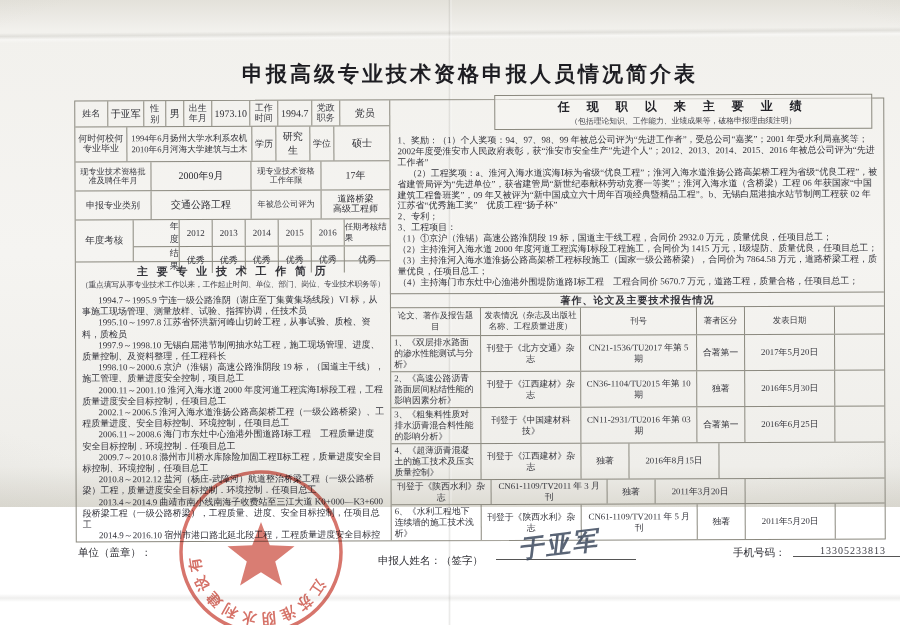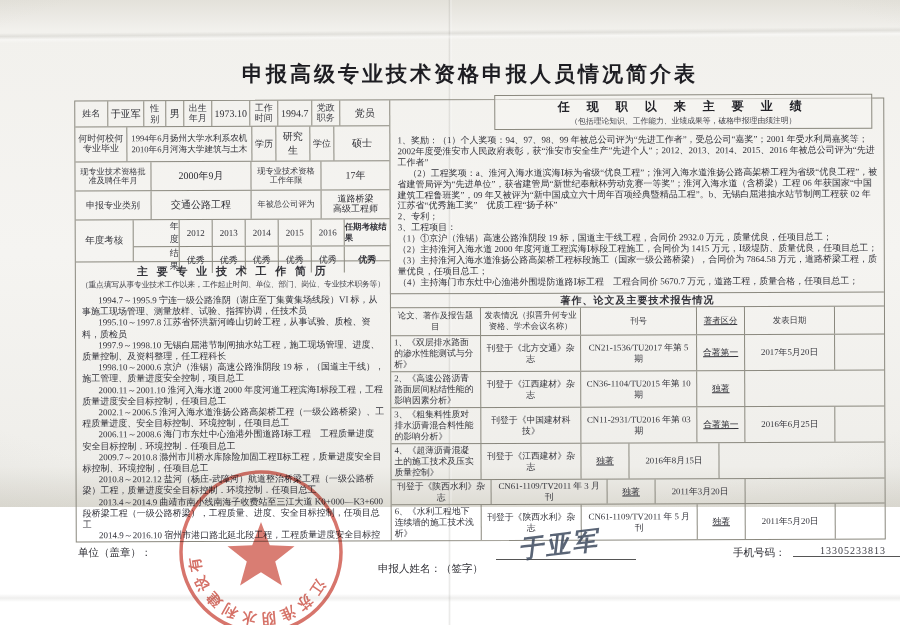--- a/index.html
+++ b/index.html
@@ -27,21 +27,21 @@
   .r3{height:29px;}
   .r4{height:29px;}
   .r5{height:42px;}
   .stack{flex-direction:column;line-height:1.1;}
   .edu{font-size:8.6px;line-height:1.3;text-align:left;}
   .sub{display:flex;flex-direction:column;flex:1;}
   .sub .srow{display:flex;flex:1;}
   .sub .srow:first-child{border-bottom:1px solid #8a887e;}
   .scell{flex:0 0 33px;border-right:1px solid #8a887e;display:flex;align-items:center;justify-content:center;font-size:9px;box-sizing:border-box;}
   .scell.first{flex:0 0 32px;padding-left:36px;}
-  .scell.last{flex:1;border-right:none;font-size:8.4px;font-weight:bold;}
+  .scell.last{flex:1;border-right:none;font-size:8.4px;}
   .resume-head{height:30px;border-bottom:none;display:flex;flex-direction:column;align-items:center;justify-content:center;}
   .resume-title{font-size:11px;font-weight:bold;letter-spacing:3px;}
   .resume-note{font-size:7.8px;color:#44444b;letter-spacing:-.2px;}
   .resume-body{flex:1;padding:3px 6px 2px 6px;font-size:9px;line-height:11.2px;text-align:left;overflow:hidden;color:#303038;}
   .resume-body p{margin:0;text-indent:1.8em;}
   
   .right{flex:1;position:relative;display:flex;flex-direction:column;box-sizing:border-box;}
   .ach-box{position:absolute;left:104px;top:-5px;width:378px;height:35px;border:1px solid #8a887e;background:rgba(246,245,242,.6);display:flex;flex-direction:column;align-items:center;justify-content:center;box-sizing:border-box;}
   .ach-title{font-size:12px;font-weight:bold;letter-spacing:7px;color:#222228;text-align:center;}
   .ach-note{font-size:7.8px;color:#44444b;}
@@ -51,28 +51,28 @@
   
   .pubs{flex:1;border-top:1px solid #8a887e;display:flex;flex-direction:column;box-sizing:border-box;}
   .pub-title{height:13px;border-bottom:1px solid #8a887e;text-align:center;font-size:10px;font-weight:bold;line-height:13px;letter-spacing:1px;}
   .pub-head{display:flex;height:27px;border-bottom:1px solid #8a887e;}
   .pub-row{display:flex;flex:1;border-bottom:1px solid #8a887e;}
   .pub-row:last-child{border-bottom:none;}
   .pc{border-right:1px solid #8a887e;box-sizing:border-box;display:flex;align-items:center;justify-content:center;text-align:center;padding:1px 3px;font-size:8.8px;line-height:1.25;overflow:hidden;}
   .pc.c1{flex:0 0 90px;justify-content:flex-start;text-align:left;}
   .pc.c2{flex:0 0 100px;}
   .pc.c3{flex:0 0 116px;}
-  .pc.c4{flex:0 0 48px;text-decoration:underline;}
+  .pc.c4{flex:0 0 48px;}
   .pc.c5{flex:0 0 90px;}
   .pc.c6{flex:1;border-right:none;}
   .pub-head .pc{font-size:8.4px;color:#3a3a40;}
   
   .footer{position:absolute;left:78px;top:546px;width:800px;font-size:10.5px;color:#2e2e34;}
   .f-unit{position:absolute;left:0;top:0;}
-  .f-app{position:absolute;left:300px;top:16px;}
+  .f-app{position:absolute;left:300px;top:8px;}
   .f-sigline{position:absolute;left:418px;top:13px;width:140px;border-bottom:1px solid #555;}
   .f-phone{position:absolute;left:655px;top:0;}
   .f-phoneval{position:absolute;left:715px;top:-1px;width:120px;border-bottom:1px solid #555;text-align:center;font-size:10px;letter-spacing:1px;color:#3c3c44;}
   .signature{position:absolute;left:440px;top:-18px;font-size:25px;font-style:italic;color:#3e4a5e;transform:rotate(-7deg);font-weight:bold;opacity:.85;letter-spacing:2px;}
   .seal{position:absolute;left:175px;top:466px;width:172px;height:172px;opacity:.78;mix-blend-mode:multiply;pointer-events:none;}
 </style>
 </head>
 <body>
 
 <div class="paper">
@@ -179,39 +179,40 @@
         <p>（2）主持淮河入海水道 2000 年度河道工程滨海Ⅰ标段工程施工，合同价为 1415 万元，Ⅰ级堤防、质量优良，任项目总工；</p>
         <p>（3）主持淮河入海水道淮扬公路高架桥工程标段施工（国家一级公路桥梁），合同价为 7864.58 万元，道路桥梁工程，质量优良，任项目总工；</p>
         <p>（4）主持海门市东灶中心渔港外围堤防道路Ⅰ标工程　工程合同价 5670.7 万元，道路工程，质量合格，任项目总工；</p>
 
       </div>
 
       <div class="pubs">
         <div class="pub-title">著作、论文及主要技术报告情况</div>
         <div class="pub-head">
           <div class="pc c1" style="justify-content:center;text-align:center">论文、著作及报告题目</div>
-          <div class="pc c2">发表情况（拟晋升何专业资格、学术会议名称）</div>
+          <div class="pc c2">发表情况（杂志及出版社名称、工程质量进度）</div>
           <div class="pc c3">刊号</div>
           <div class="pc c4">著者区分</div>
           <div class="pc c5">发表日期</div>
           <div class="pc c6"></div>
         </div>
         <div class="pub-row">
           <div class="pc c1">1、《双层排水路面的渗水性能测试与分析》</div>
           <div class="pc c2">刊登于《北方交通》杂志</div>
           <div class="pc c3">CN21-1536/TU2017 年第 5 期</div>
           <div class="pc c4">合著第一</div>
           <div class="pc c5">2017年5月20日</div>
           <div class="pc c6"></div>
         </div>
         <div class="pub-row">
           <div class="pc c1">2、《高速公路沥青路面层间粘结性能的影响因素分析》</div>
           <div class="pc c2">刊登于《江西建材》杂志</div>
           <div class="pc c3">CN36-1104/TU2015 年第 10 期</div>
           <div class="pc c4">独著</div>
+          <div class="pc c5">2016年5月30日</div>
           <div class="pc c6"></div>
         </div>
         <div class="pub-row">
           <div class="pc c1">3、《粗集料性质对排水沥青混合料性能的影响分析》</div>
           <div class="pc c2">刊登于《中国建材科技》</div>
           <div class="pc c3">CN11-2931/TU2016 年第 03 期</div>
           <div class="pc c4">合著第一</div>
           <div class="pc c5">2016年6月25日</div>
           <div class="pc c6"></div>
         </div>

